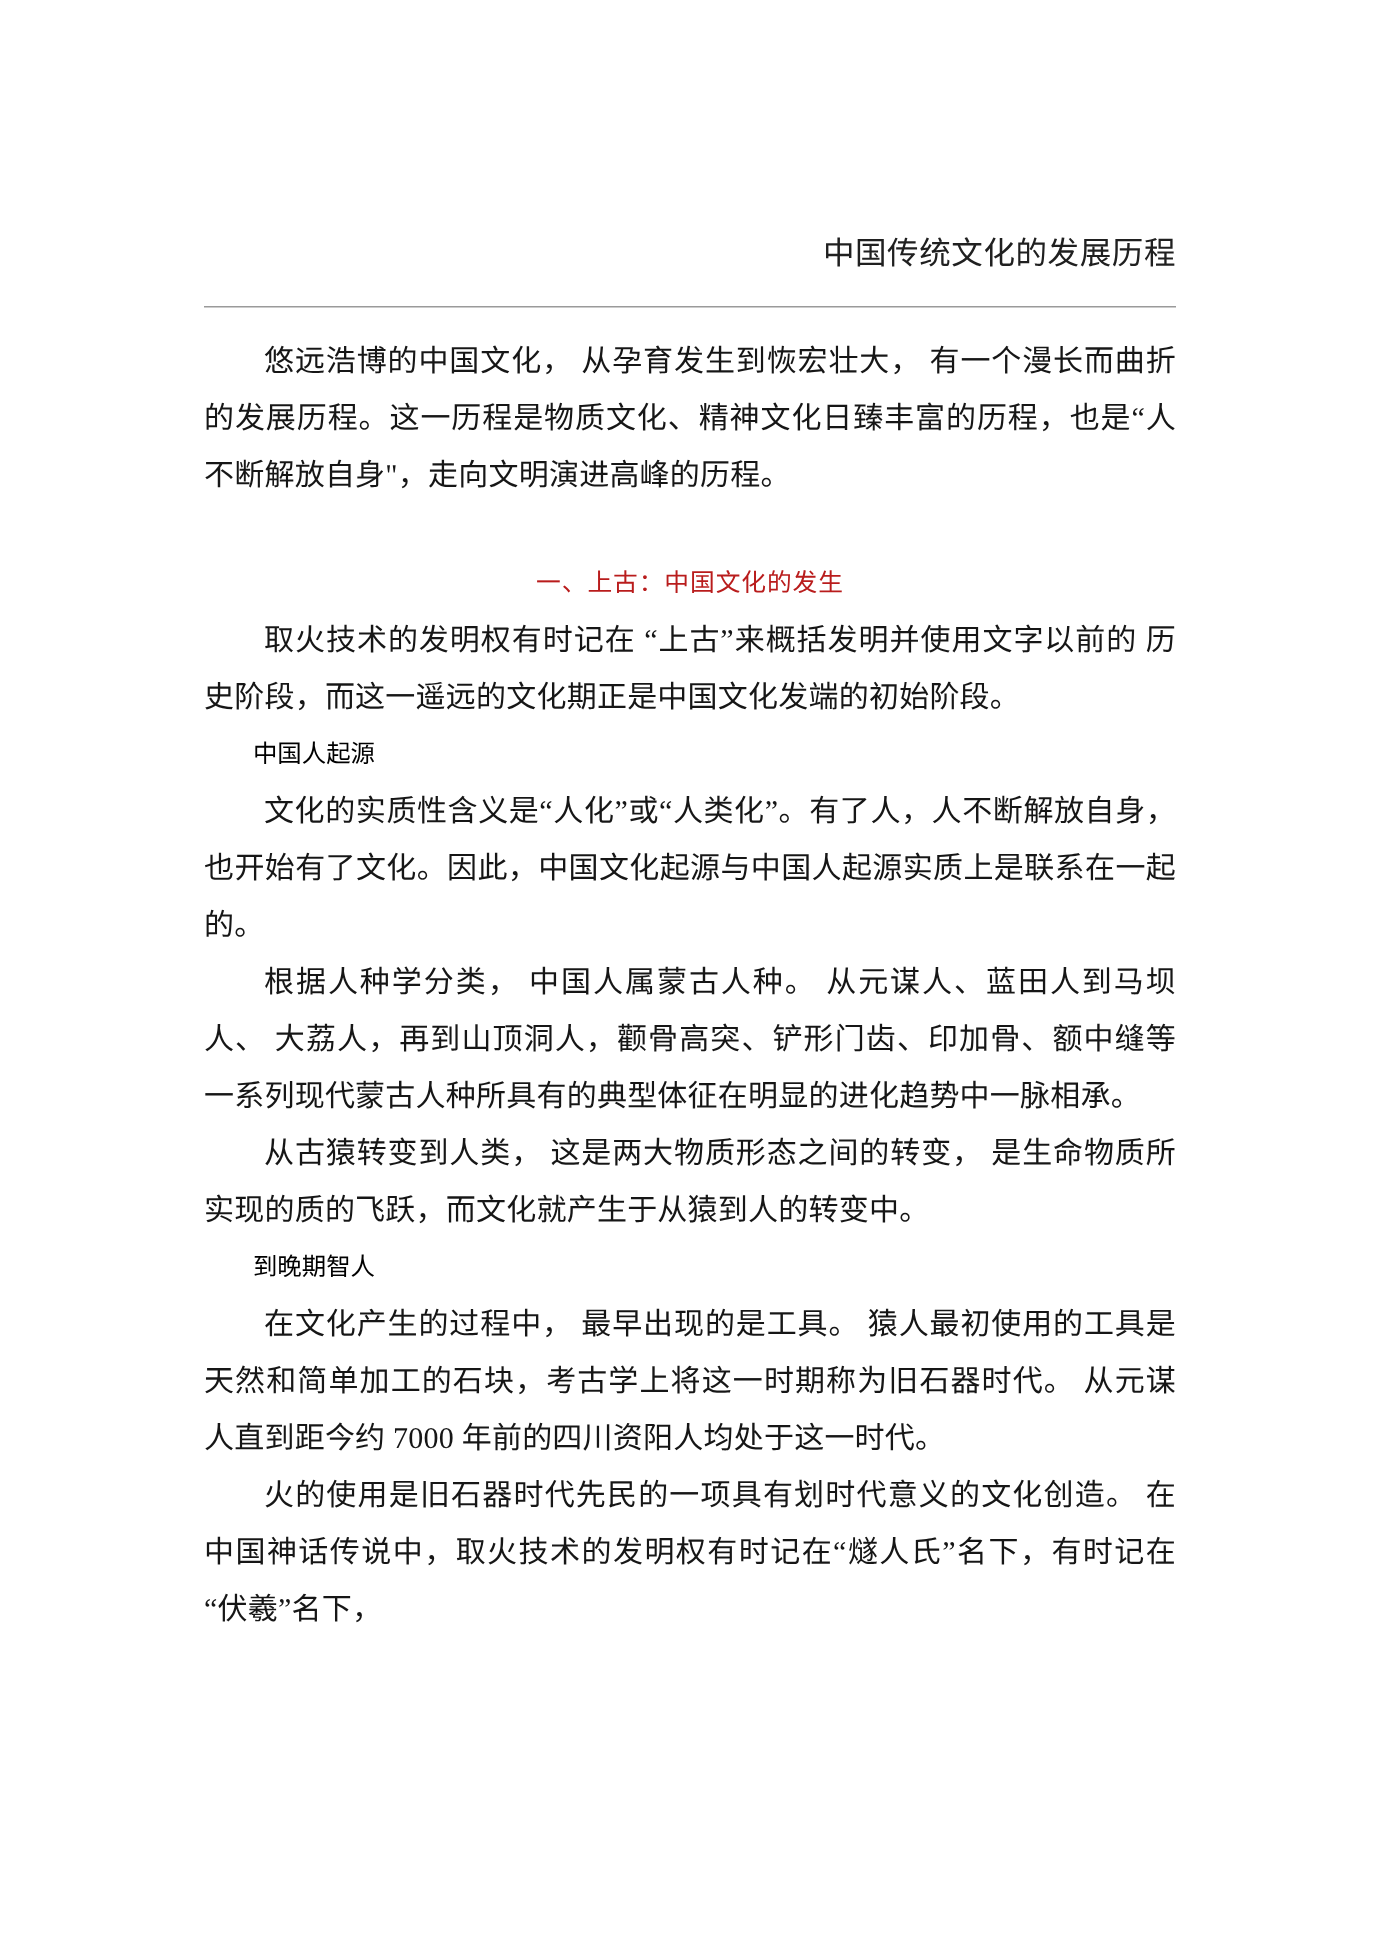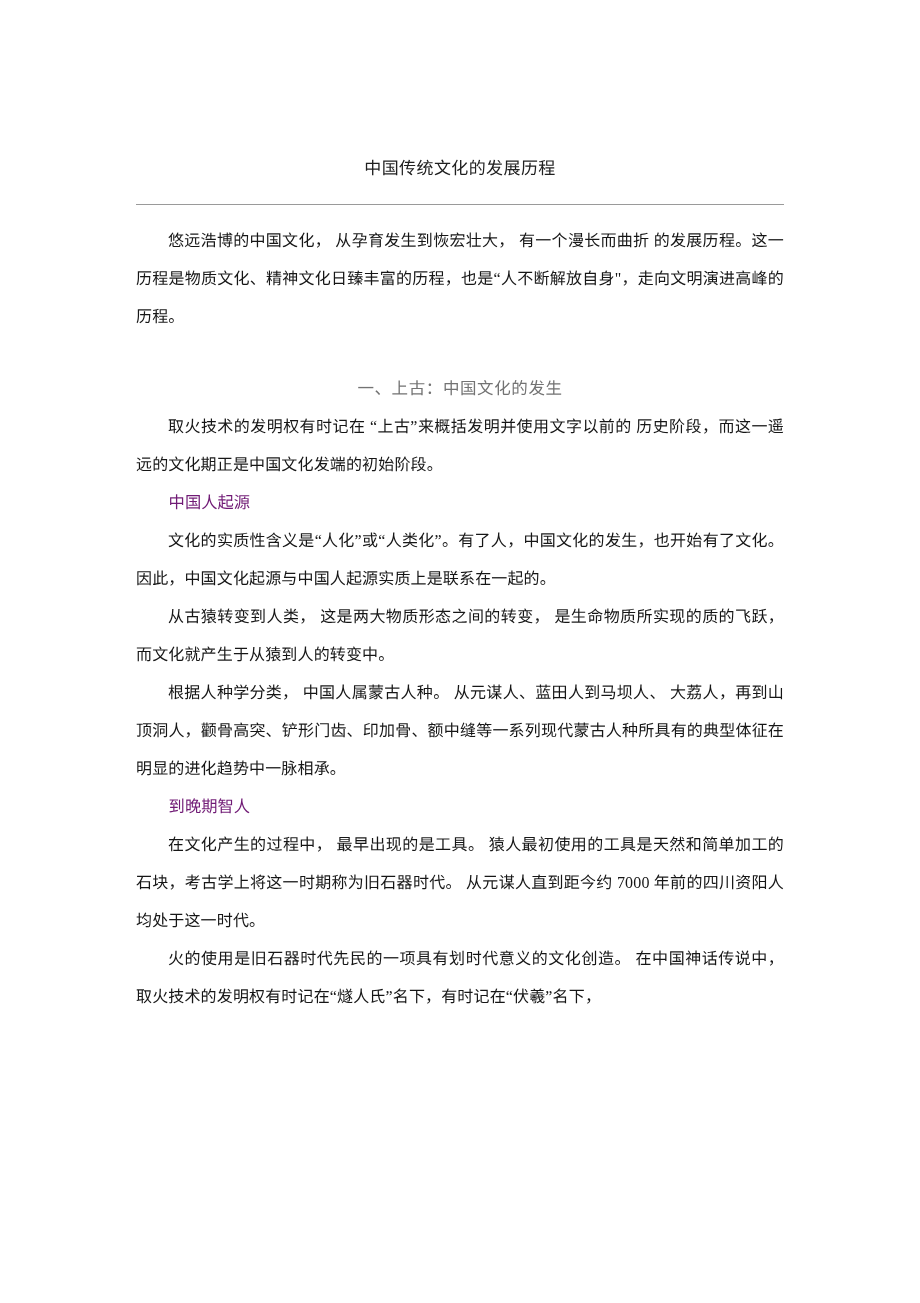--- a/index.html
+++ b/index.html
@@ -25,72 +25,72 @@
   }
 
   .page-body {
     position: absolute;
     left: 136px;
     top: 150px;
     width: 648px;
   }
 
   .doc-title {
-    font-size: 17px;
+    font-size: 21px;
     line-height: 30px;
-    text-align: center;
+    text-align: right;
     letter-spacing: 0.4px;
     color: #202020;
     margin: 0 0 0 0;
     padding-top: 4px;
     white-space: pre;
   }
 
   .title-rule {
     height: 0;
     border: 0;
     border-top: 1.2px solid #9a9a9a;
     margin: 20px 0 0 0;
     width: 648px;
   }
 
   p.body-text {
     margin: 0;
-    font-size: 16px;
+    font-size: 20px;
     line-height: 38px;
     text-align: justify;
     text-justify: inter-ideograph;
     text-indent: 2em;
     letter-spacing: 0.15px;
     color: #161616;
     word-break: break-all;
   }
 
   p.body-text.first-para {
     margin-top: 17px;
   }
 
   p.sub-head {
     margin: 0;
     font-size: 16.3px;
     line-height: 38px;
     text-indent: 2em;
     text-align: left;
-    color: #701a75;
+    color: #000000;
   }
 
   .section-head {
     margin: 0;
     padding-top: 34px;
     font-size: 16.5px;
     line-height: 38px;
     text-align: center;
     font-weight: normal;
     letter-spacing: 0.6px;
-    color: #737373;
+    color: #b91c1c;
     white-space: pre;
   }
 </style>
 </head>
 <body>
 
 <div class="page">
   <div class="page-body">
 
     <div class="doc-title">中国传统文化的发展历程</div>
@@ -98,26 +98,26 @@
     <hr class="title-rule">
 
     <p class="body-text first-para">悠远浩博的中国文化， 从孕育发生到恢宏壮大， 有一个漫长而曲折 的发展历程。这一历程是物质文化、精神文化日臻丰富的历程，也是“人不断解放自身"，走向文明演进高峰的历程。</p>
 
     <h2 class="section-head">一、上古：中国文化的发生</h2>
 
     <p class="body-text">取火技术的发明权有时记在 “上古”来概括发明并使用文字以前的 历史阶段，而这一遥远的文化期正是中国文化发端的初始阶段。</p>
 
     <p class="sub-head">中国人起源</p>
 
-    <p class="body-text">文化的实质性含义是“人化”或“人类化”。有了人，中国文化的发生，也开始有了文化。因此，中国文化起源与中国人起源实质上是联系在一起的。</p>
+    <p class="body-text">文化的实质性含义是“人化”或“人类化”。有了人，人不断解放自身，也开始有了文化。因此，中国文化起源与中国人起源实质上是联系在一起的。</p>
 
 
+    <p class="body-text">根据人种学分类， 中国人属蒙古人种。 从元谋人、蓝田人到马坝人、 大荔人，再到山顶洞人，颧骨高突、铲形门齿、印加骨、额中缝等一系列现代蒙古人种所具有的典型体征在明显的进化趋势中一脉相承。</p>
+
     <p class="body-text">从古猿转变到人类， 这是两大物质形态之间的转变， 是生命物质所实现的质的飞跃，而文化就产生于从猿到人的转变中。</p>
-
-    <p class="body-text">根据人种学分类， 中国人属蒙古人种。 从元谋人、蓝田人到马坝人、 大荔人，再到山顶洞人，颧骨高突、铲形门齿、印加骨、额中缝等一系列现代蒙古人种所具有的典型体征在明显的进化趋势中一脉相承。</p>
 
     <p class="sub-head">到晚期智人</p>
 
     <p class="body-text">在文化产生的过程中， 最早出现的是工具。 猿人最初使用的工具是天然和简单加工的石块，考古学上将这一时期称为旧石器时代。 从元谋人直到距今约 7000 年前的四川资阳人均处于这一时代。</p>
 
     <p class="body-text">火的使用是旧石器时代先民的一项具有划时代意义的文化创造。 在中国神话传说中，取火技术的发明权有时记在“燧人氏”名下，有时记在“伏羲”名下，</p>
 
   </div>
 </div>
 

